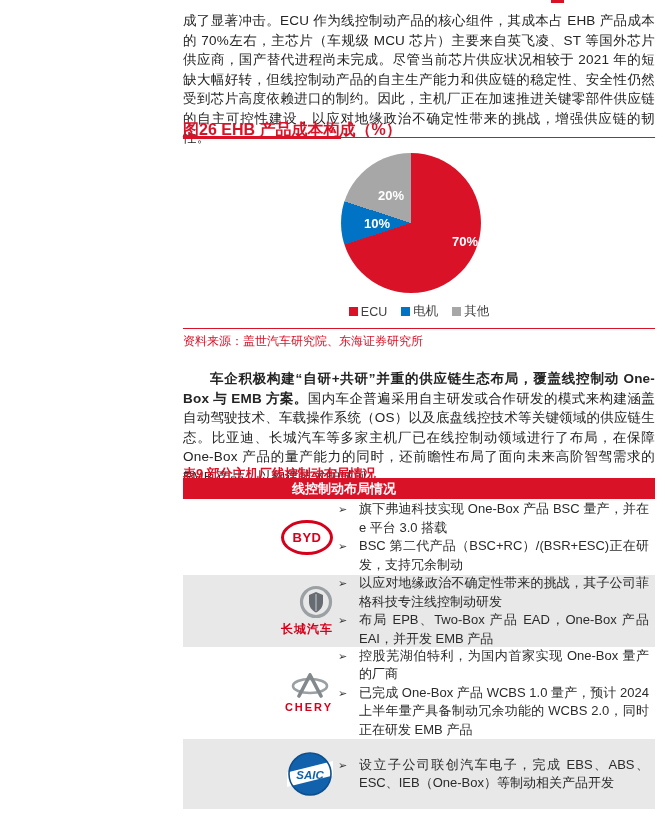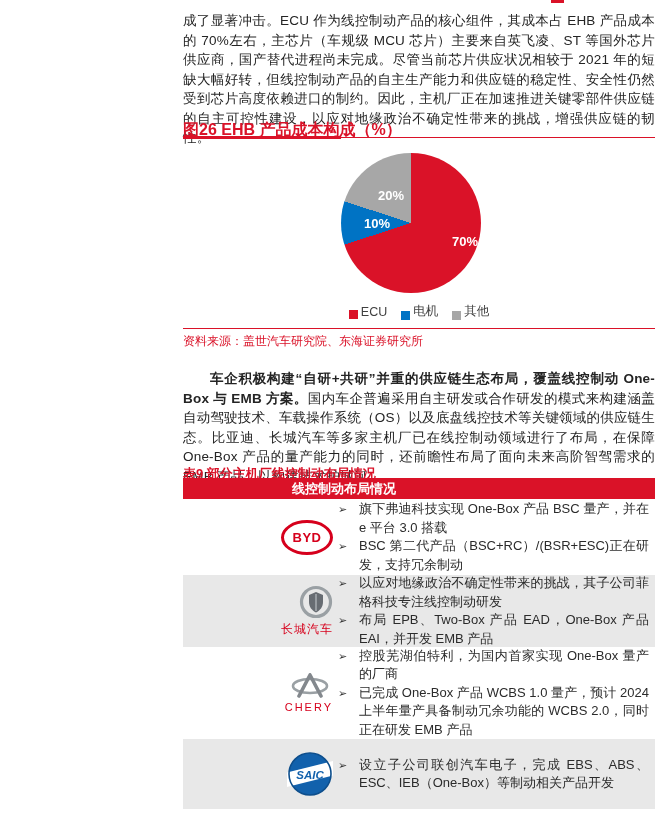--- a/index.html
+++ b/index.html
@@ -19,21 +19,21 @@
   .fig-rule{position:absolute;left:183px;top:137px;width:472px;height:1px;background:#DA1228;}
   .fig-rule-thick{position:absolute;left:183px;top:136px;width:158px;height:3px;background:#DA1228;}
   .pie-wrap{position:absolute;left:341px;top:153px;width:140px;height:140px;}
   .pie{width:140px;height:140px;border-radius:50%;}
   .pie-label{position:absolute;transform:translate(-50%,-50%);color:#fff;font-weight:bold;font-size:13px;white-space:nowrap;}
   .pl-70{left:100px;top:88px;margin-left:24px;}
   .pl-10{left:36px;top:70px;}
   .pl-20{left:50px;top:42px;}
   .legend{position:absolute;left:183px;top:303px;width:472px;display:flex;justify-content:center;gap:14px;
           font-size:12.5px;color:#404040;align-items:center;}
-  .legend-item{display:flex;align-items:flex-end;gap:3px;}
+  .legend-item{display:flex;align-items:center;gap:3px;}
   .swatch{width:9px;height:9px;display:inline-block;}
   .src-rule{position:absolute;left:183px;top:328px;width:472px;height:1px;background:#DA1228;}
   .source{position:absolute;left:183px;top:333px;width:472px;font-size:12px;color:#DA1228;}
 
   
   .tbl-title{position:absolute;left:183px;top:465px;width:472px;font-size:13px;font-weight:bold;color:#DA1228;}
   .tbl{position:absolute;left:183px;top:478px;width:472px;font-size:13px;}
   .tbl-header{display:flex;height:21px;background:#DA1228;color:#fff;font-weight:bold;align-items:center;}
   .th-c1{width:150px;text-align:center;}
   .th-c2{width:322px;text-align:center;}
@@ -46,21 +46,21 @@
   .bullet .btext{flex:1;text-align:justify;}
   .r-byd{height:76px;}
   .r-gw{height:72px;}
   .r-chery{height:92px;}
   .r-saic{height:70px;}
 
   
   .byd-oval{width:46px;height:29px;border:3px solid #D6001C;border-radius:50%;
             display:flex;align-items:center;justify-content:center;}
   .byd-oval span{color:#D6001C;font-weight:bold;font-size:13px;letter-spacing:0.5px;}
-  .logo-label-red{color:#D6001C;font-weight:normal;font-size:12px;letter-spacing:1px;}
+  .logo-label-red{color:#D6001C;font-weight:bold;font-size:12px;letter-spacing:1px;}
   .chery-label{font-size:11px;letter-spacing:2px;}
 </style>
 </head>
 <body>
 
 <div class="page">
 
   <div class="artifact"></div>
 
   <div class="para para1">成了显著冲击。ECU 作为线控制动产品的核心组件，其成本占 EHB 产品成本的 70%左右，主芯片（车规级 MCU 芯片）主要来自英飞凌、ST 等国外芯片供应商，国产替代进程尚未完成。尽管当前芯片供应状况相较于 2021 年的短缺大幅好转，但线控制动产品的自主生产能力和供应链的稳定性、安全性仍然受到芯片高度依赖进口的制约。因此，主机厂正在加速推进关键零部件供应链的自主可控性建设，以应对地缘政治不确定性带来的挑战，增强供应链的韧性。</div>

